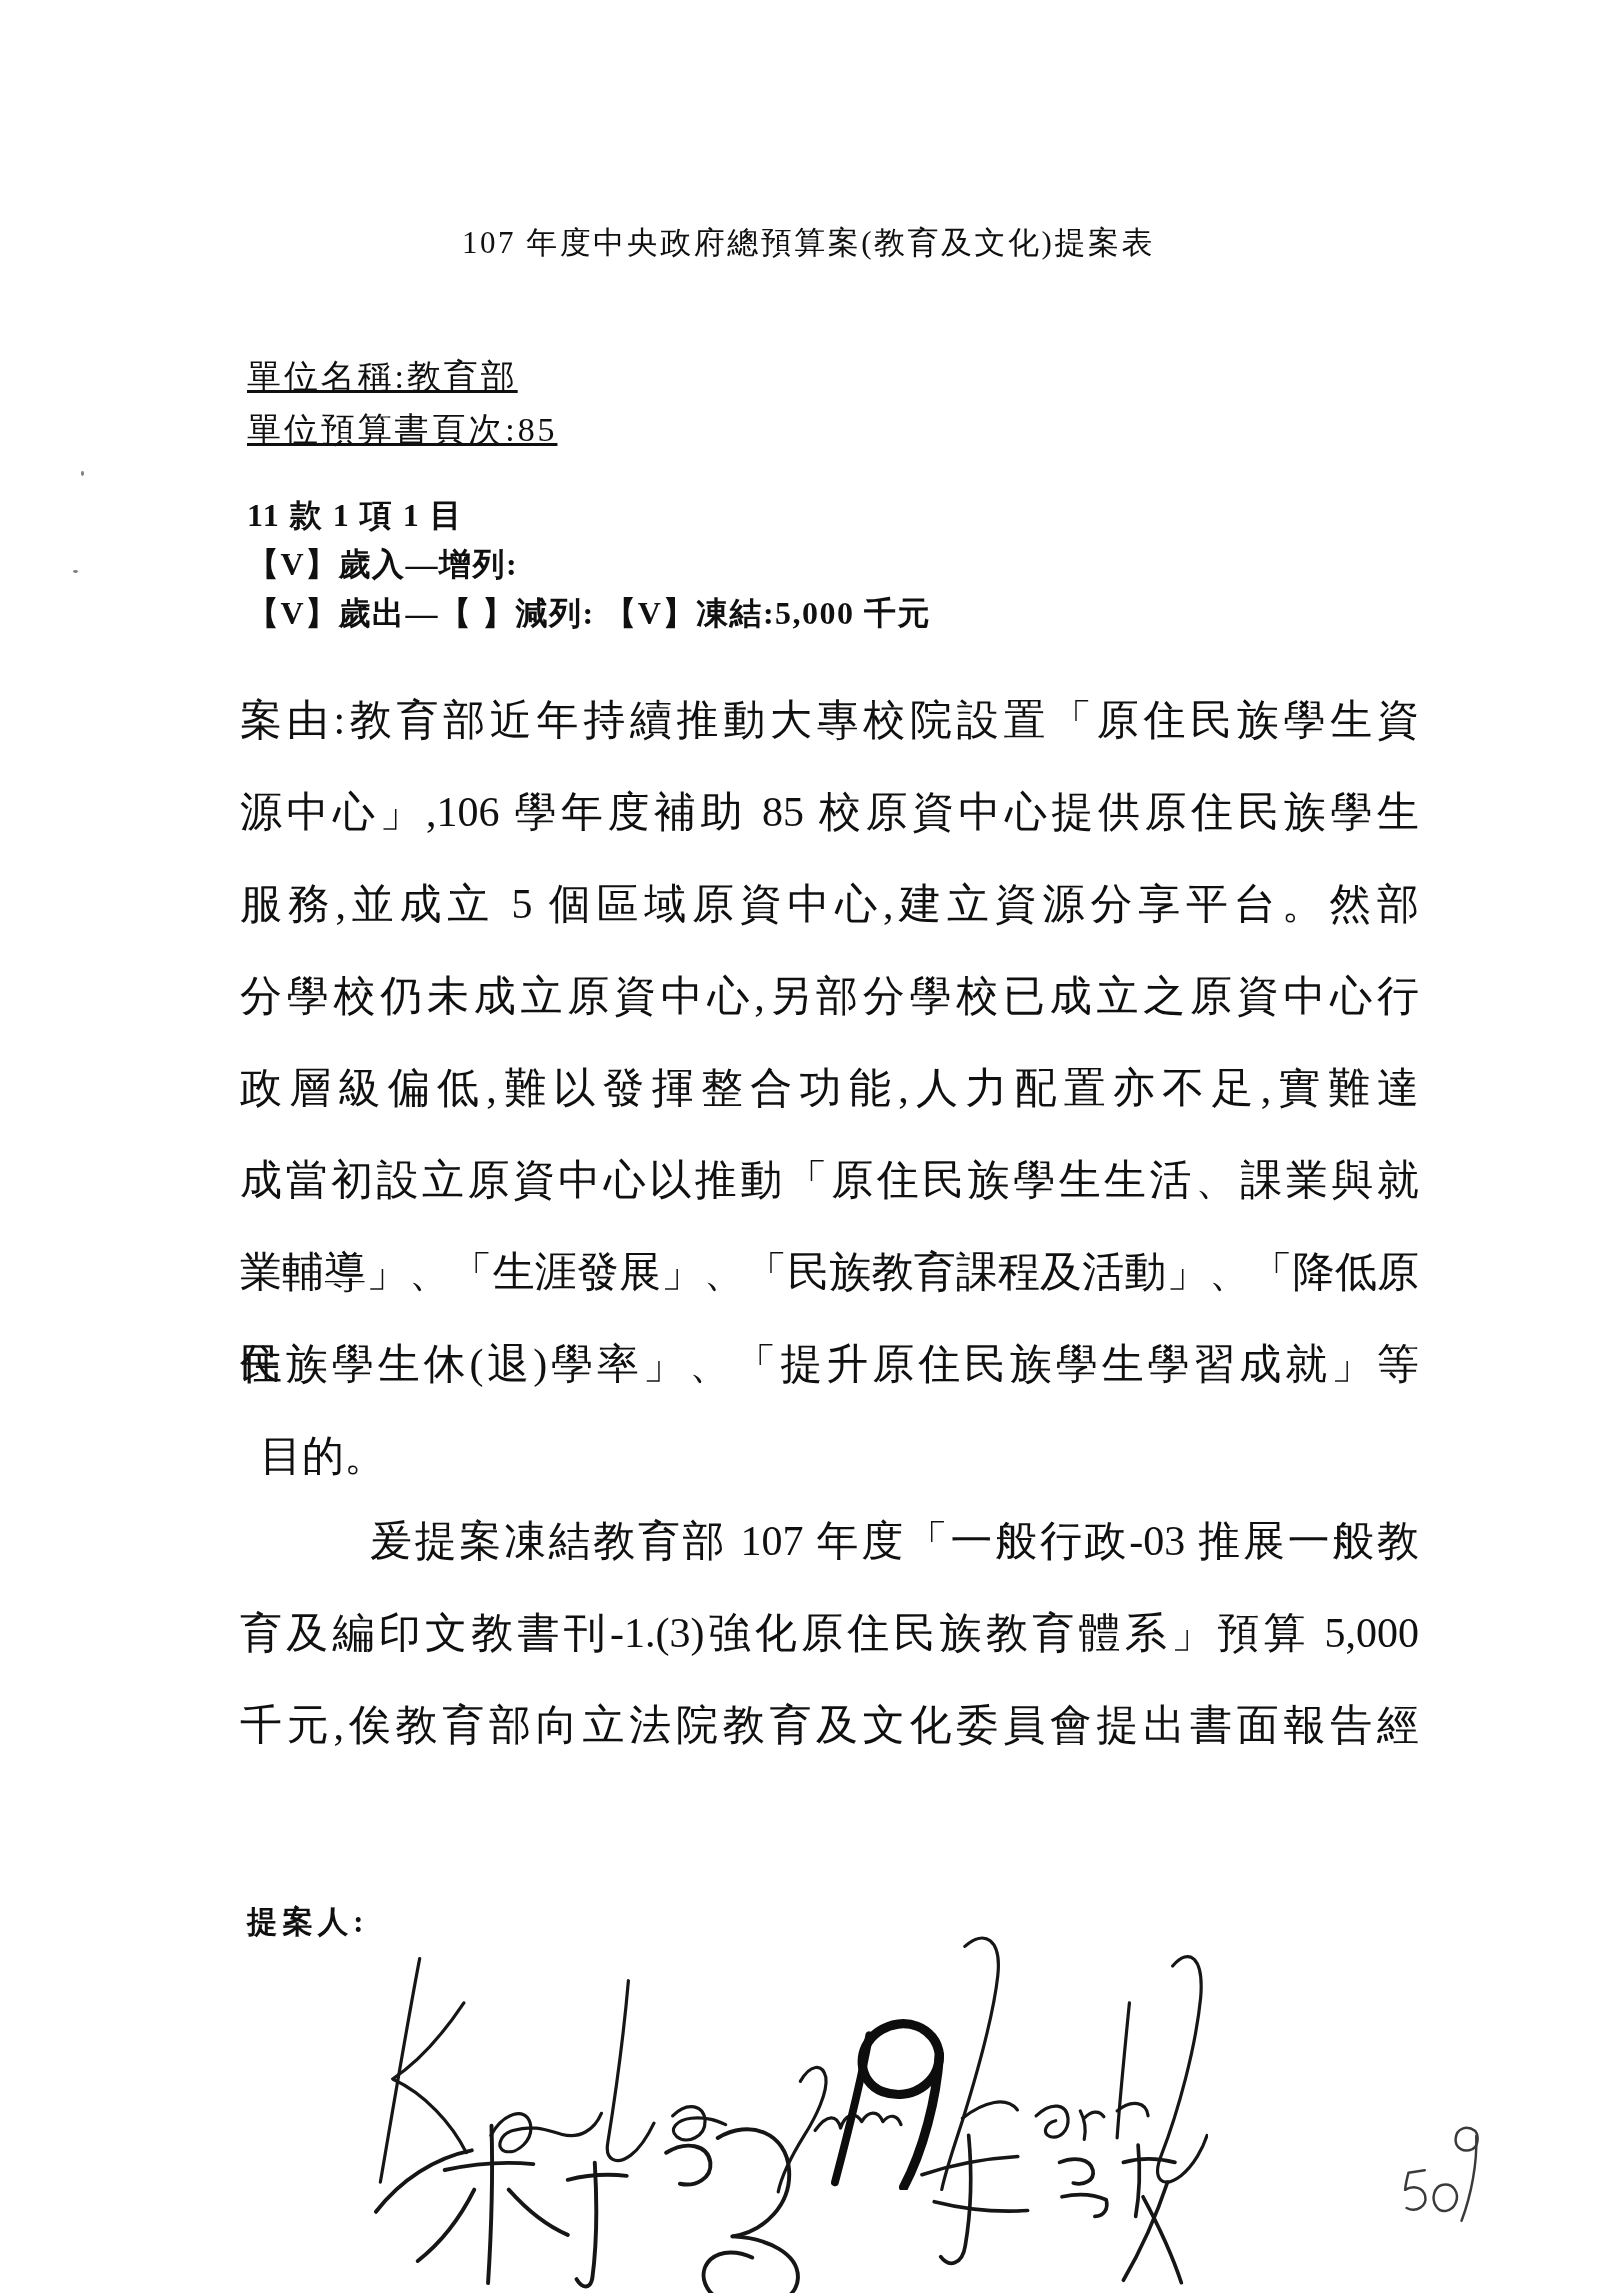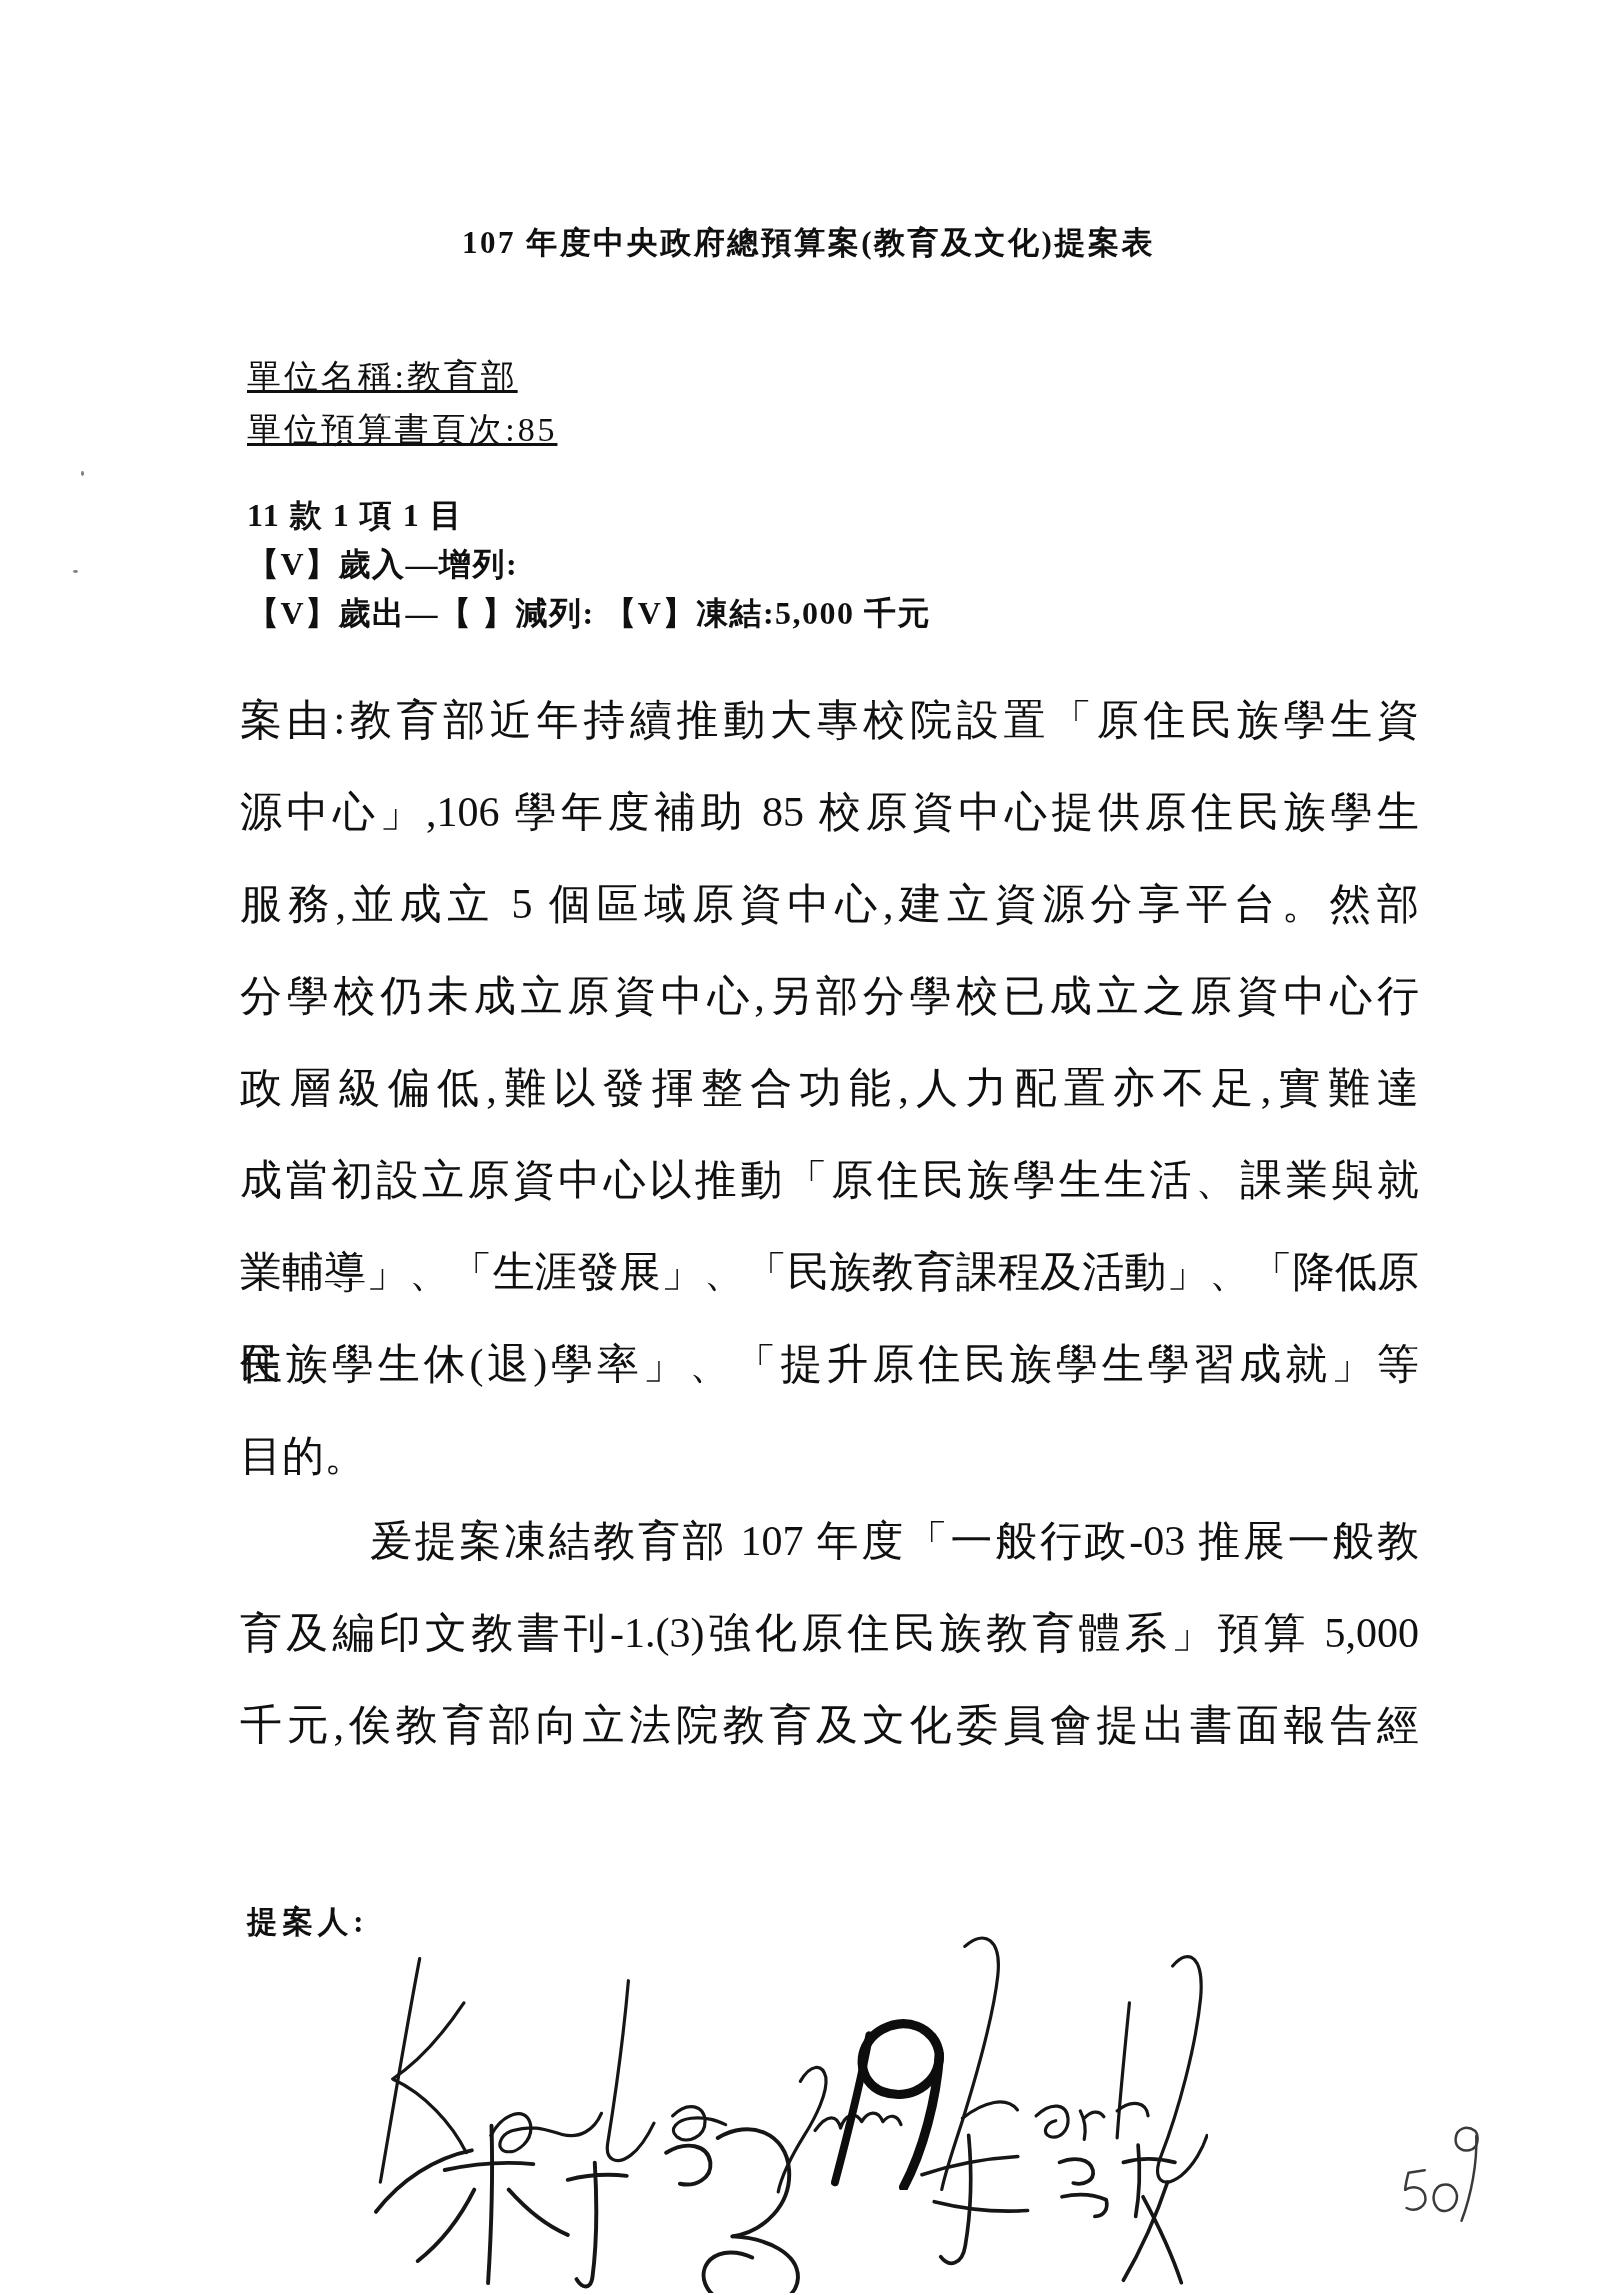--- a/index.html
+++ b/index.html
@@ -7,40 +7,40 @@
     position:relative;
     width:1623px;height:2295px;
     background:#ffffff;
     color:#101010;
     font-family:"Liberation Serif","DejaVu Serif",serif;
     overflow:hidden;
   }
   .doc-title{
     position:absolute;left:0;right:6px;top:227px;
     text-align:center;
-    font-size:31px;line-height:1;letter-spacing:2.5px;font-weight:bold;
+    font-size:31px;line-height:1;letter-spacing:2.5px;
   }
   .info-block{
     position:absolute;left:247px;top:350px;
     font-size:34px;line-height:53px;letter-spacing:2.9px;text-decoration:underline;
   }
   .clause-block{
     position:absolute;left:247px;top:491px;
     font-size:32px;line-height:49px;letter-spacing:1.5px;
     font-weight:700;
   }
   .body-para{
     position:absolute;left:240px;width:1179px;
     font-size:42px;
   }
   .body-para .line{line-height:92px;height:92px;}
   .para-1{top:674px;}
   .para-2{top:1495px;}
   .jline{text-align:justify;text-align-last:justify;}
-  .lline{text-align:left;}
+  .lline{text-align:left;margin-left:20px;}
   .indent{padding-left:130px;}
   .proposer{
     position:absolute;left:247px;top:1904px;
     font-size:30.5px;font-weight:700;letter-spacing:4.9px;line-height:1.2;
   }
   .sig{position:absolute;}
   .sig-latin{left:373px;top:1924px;}
   .sig-19{left:808px;top:2008px;}
   .sig-cn1{left:371px;top:2106px;}
   .sig-cn2{left:912px;top:2128px;}

